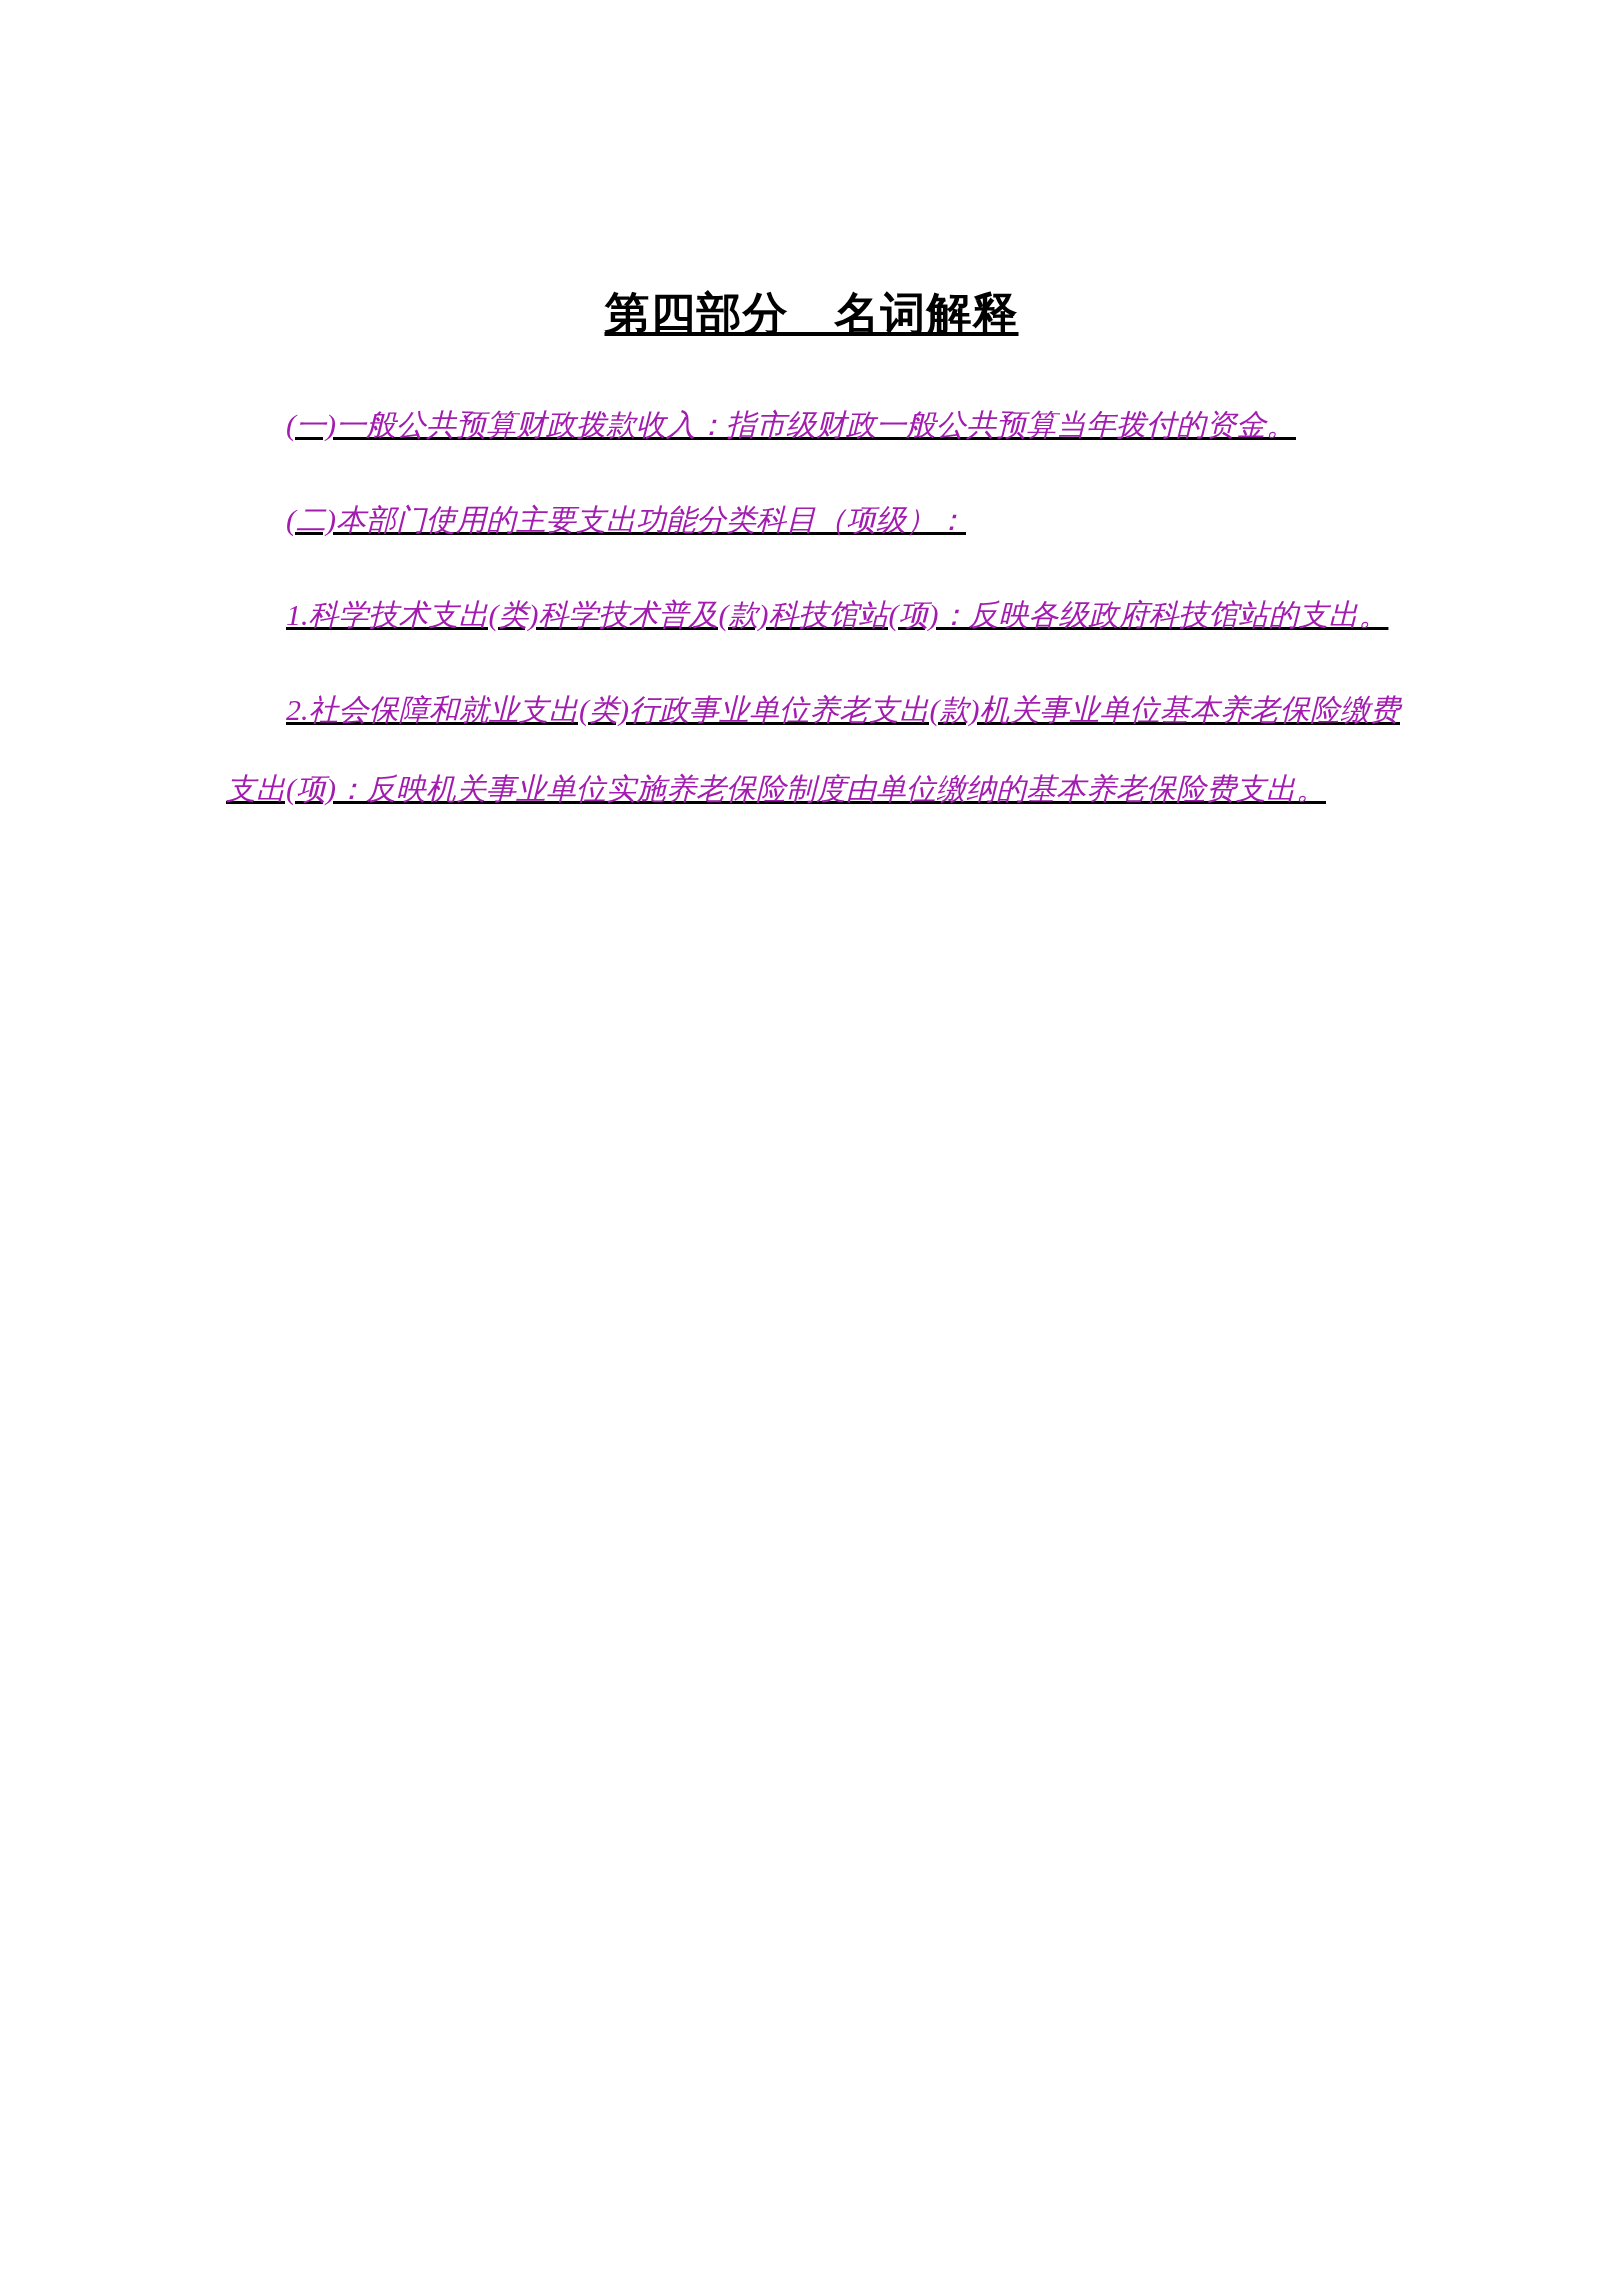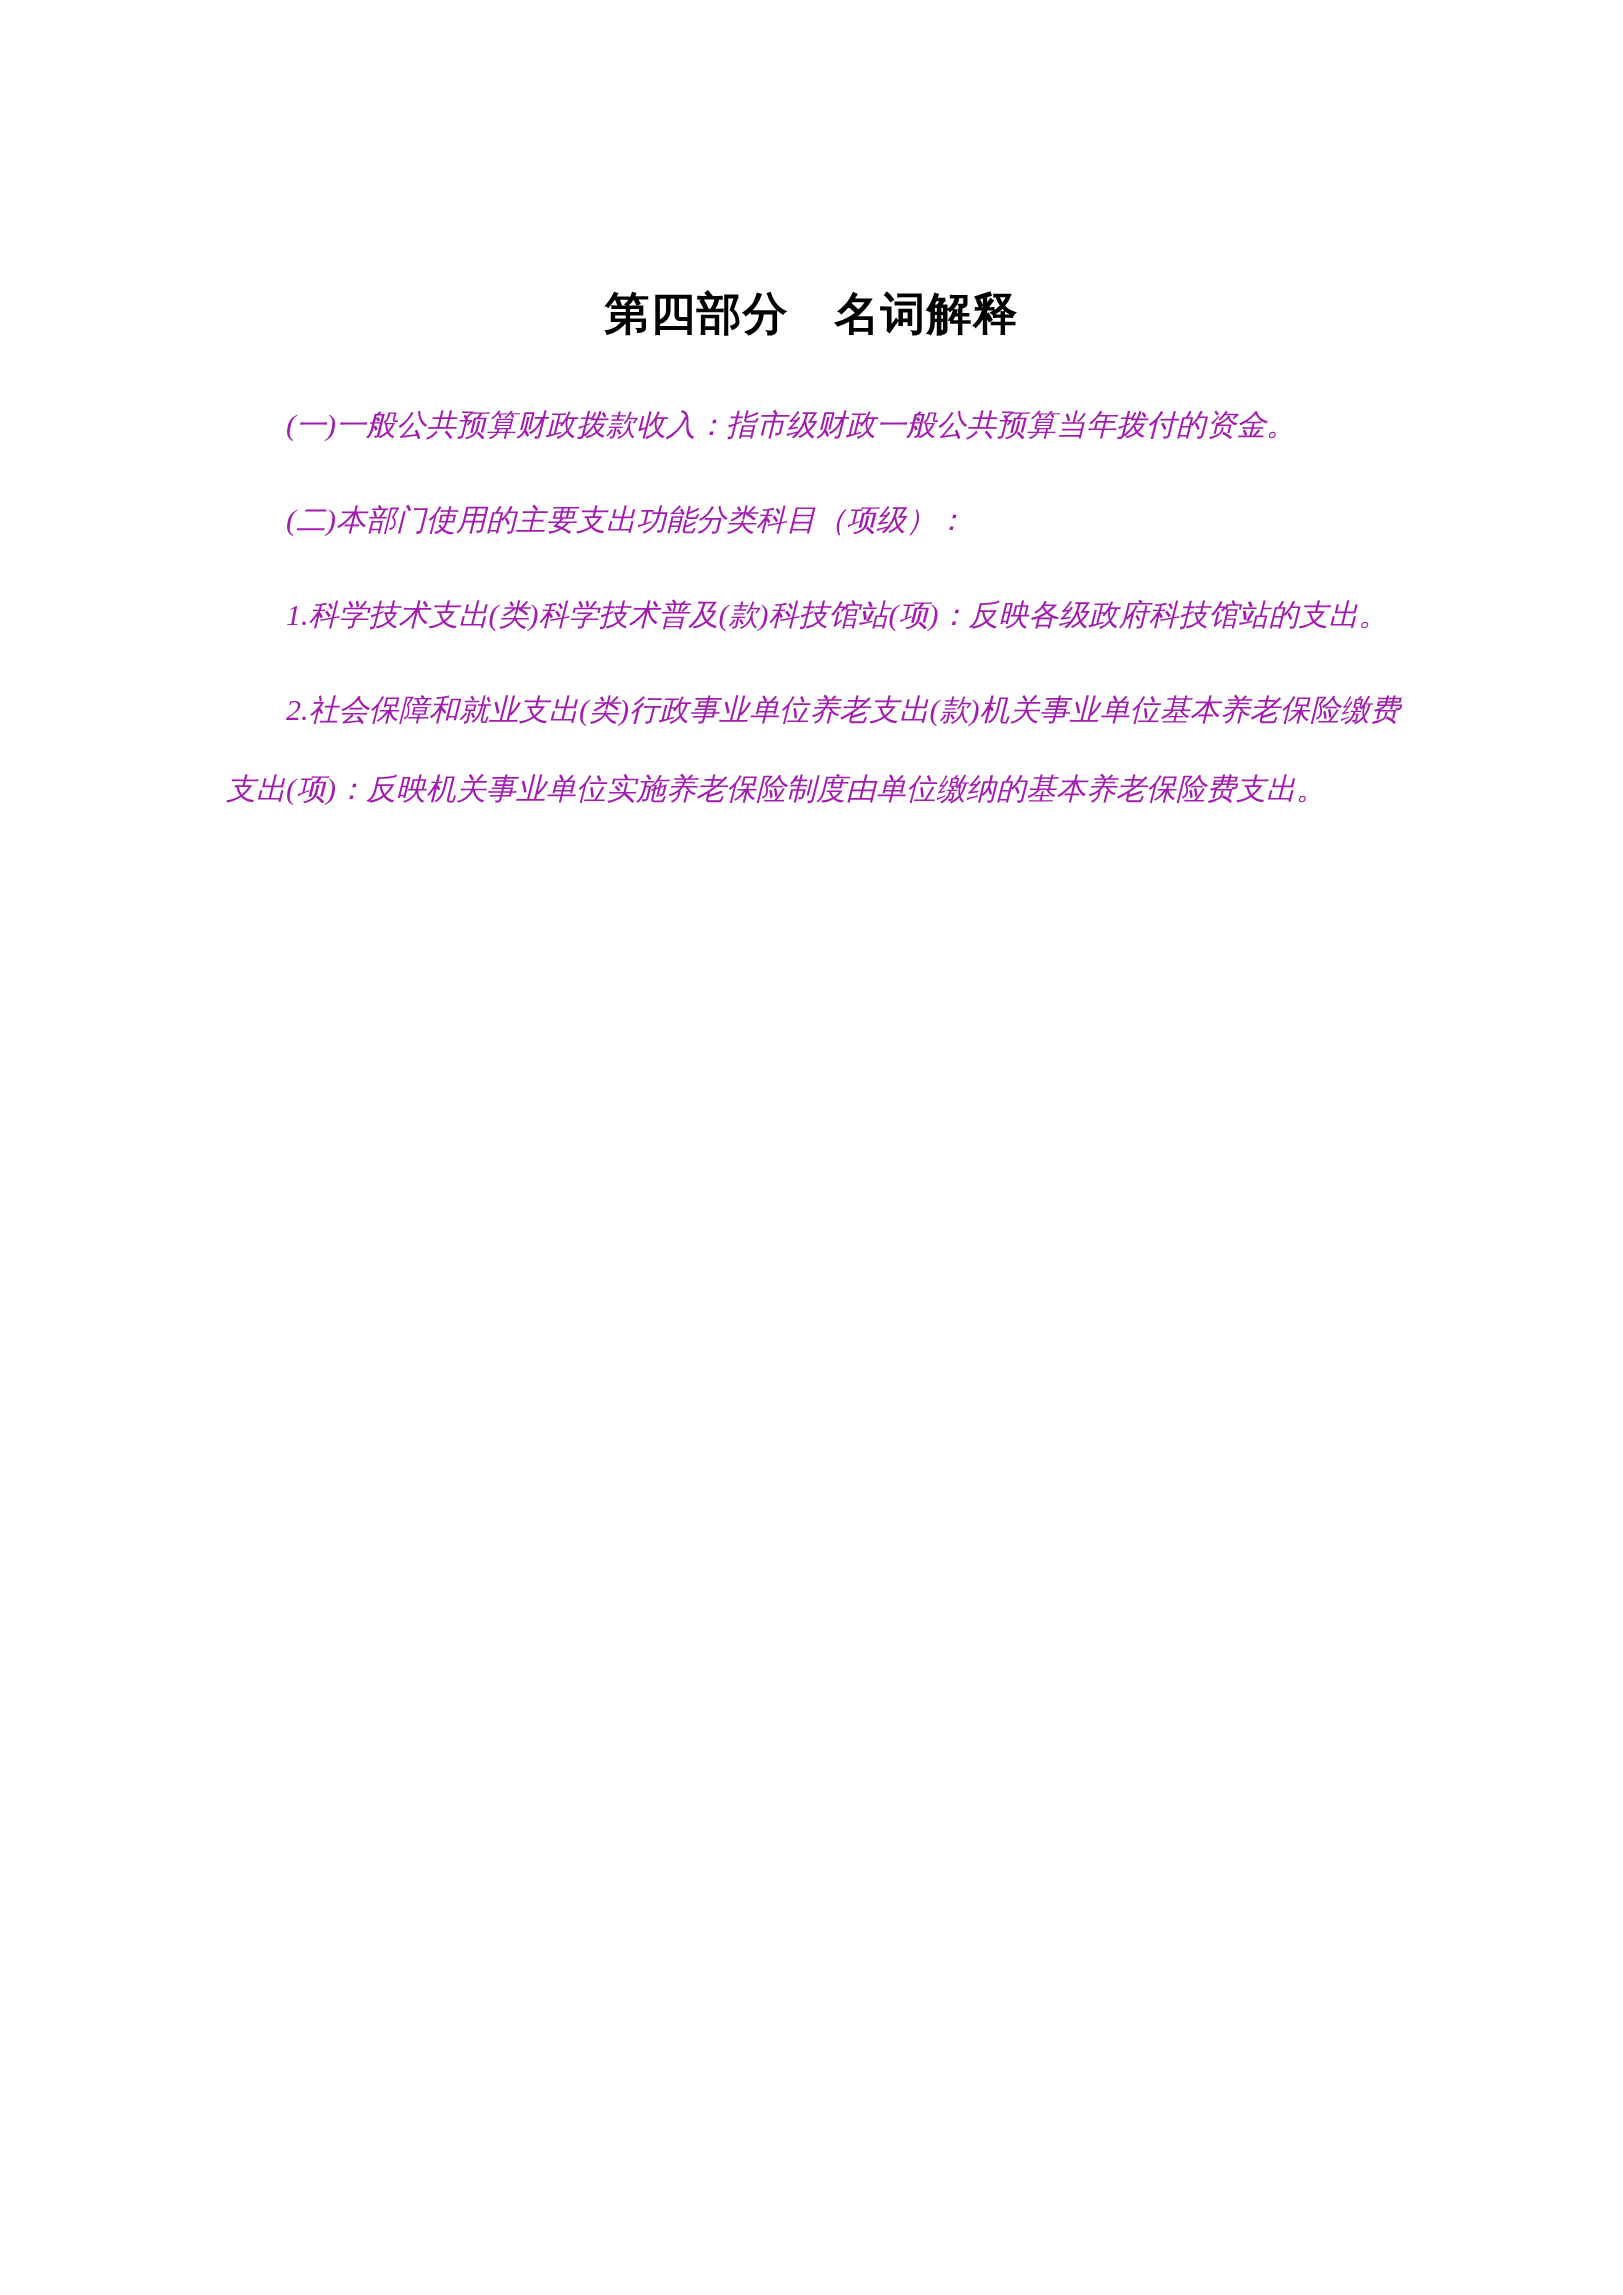--- a/index.html
+++ b/index.html
@@ -10,20 +10,21 @@
   .page {
     position: relative;
     width: 1623px;
     height: 2039px;
     background: #ffffff;
     color: #000000;
     box-sizing: border-box;
     padding-top: 286px;
     font-family: "Liberation Serif", serif;
     overflow: hidden;
+    text-decoration: underline;
   }
   .title {
     margin: 0;
     text-align: center;
     font-family: "Liberation Sans", sans-serif;
     font-weight: 700;
     font-size: 45px;
     line-height: 56px;
     letter-spacing: 1px;
     color: #000000;

